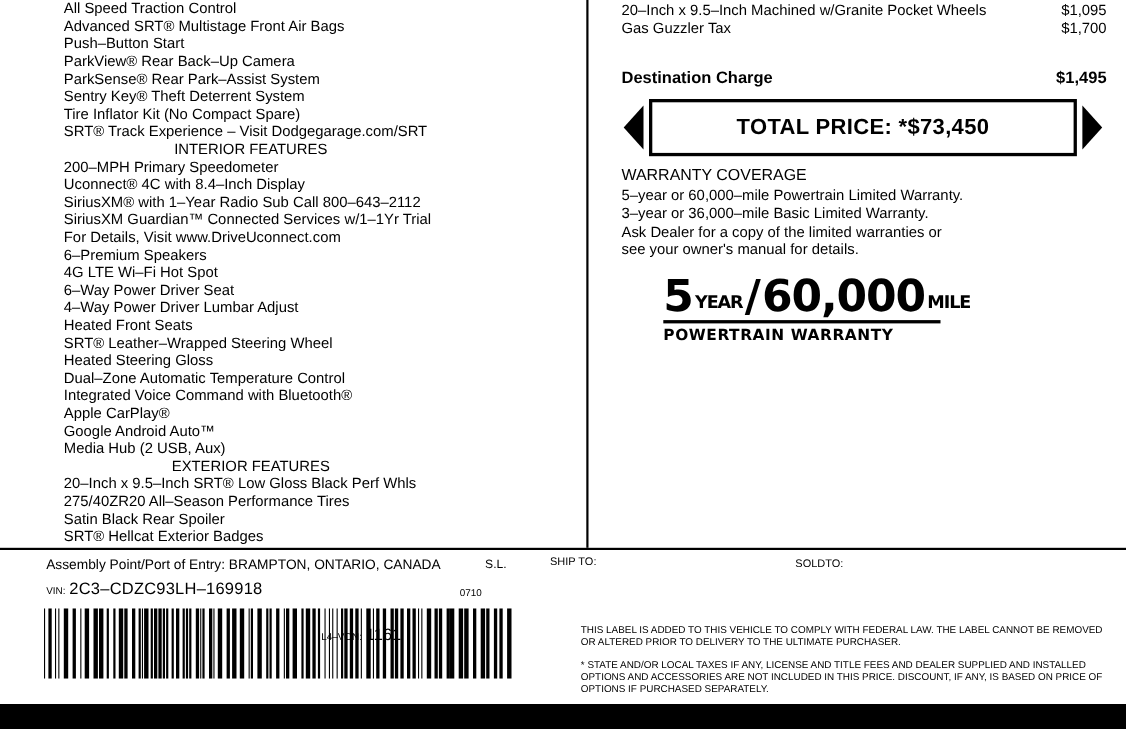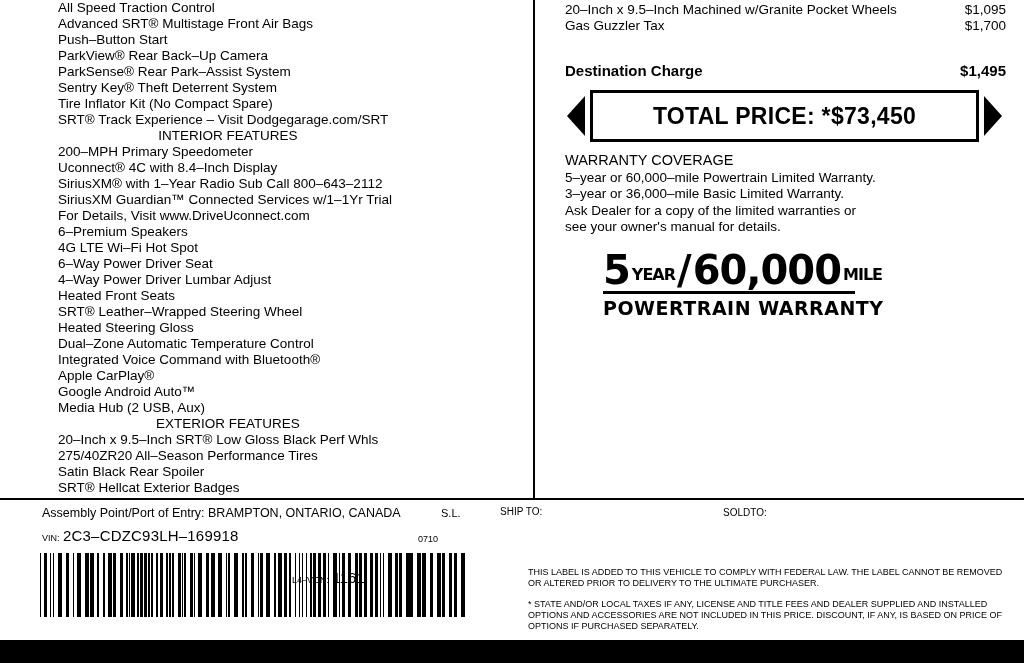--- a/index.html
+++ b/index.html
@@ -95,21 +95,21 @@
     height: 52px;
     border: 3px solid #000;
     box-sizing: border-box;
   }
   .total-inner {
     position: absolute;
     left: 0; right: 0; top: 0; bottom: 0;
     display: flex;
     align-items: center;
     justify-content: center;
-    font-size: 23px;
+    font-size: 20px;
     font-weight: bold;
     letter-spacing: .3px;
   }
   .arrow-left, .arrow-right {
     position: absolute;
     top: 6px;
     width: 0; height: 0;
     border-top: 20px solid transparent;
     border-bottom: 20px solid transparent;
   }
@@ -143,21 +143,21 @@
   }
   .wl-big { font-size: 40px; line-height: 36px; font-family: "DejaVu Sans", sans-serif; }
   .wl-small { font-size: 16px; line-height: 26px; padding-left: 2px; font-family: "DejaVu Sans", sans-serif;}
   .wl-slash { font-size: 40px; line-height: 36px; padding: 0 2px; font-family: "DejaVu Sans", sans-serif;}
   .wl-rule {
     border-top: 3px solid #000;
     margin-top: 3px;
     width: 252px;
   }
   .wl-bottom {
-    font-size: 19px;
+    font-size: 14px;
     font-weight: bold;
     letter-spacing: .5px;
     padding-top: 3px;
     font-family: "DejaVu Sans", sans-serif;
   }
   
   .h-divider {
     position: absolute;
     left: 0;
     top: 498px;

